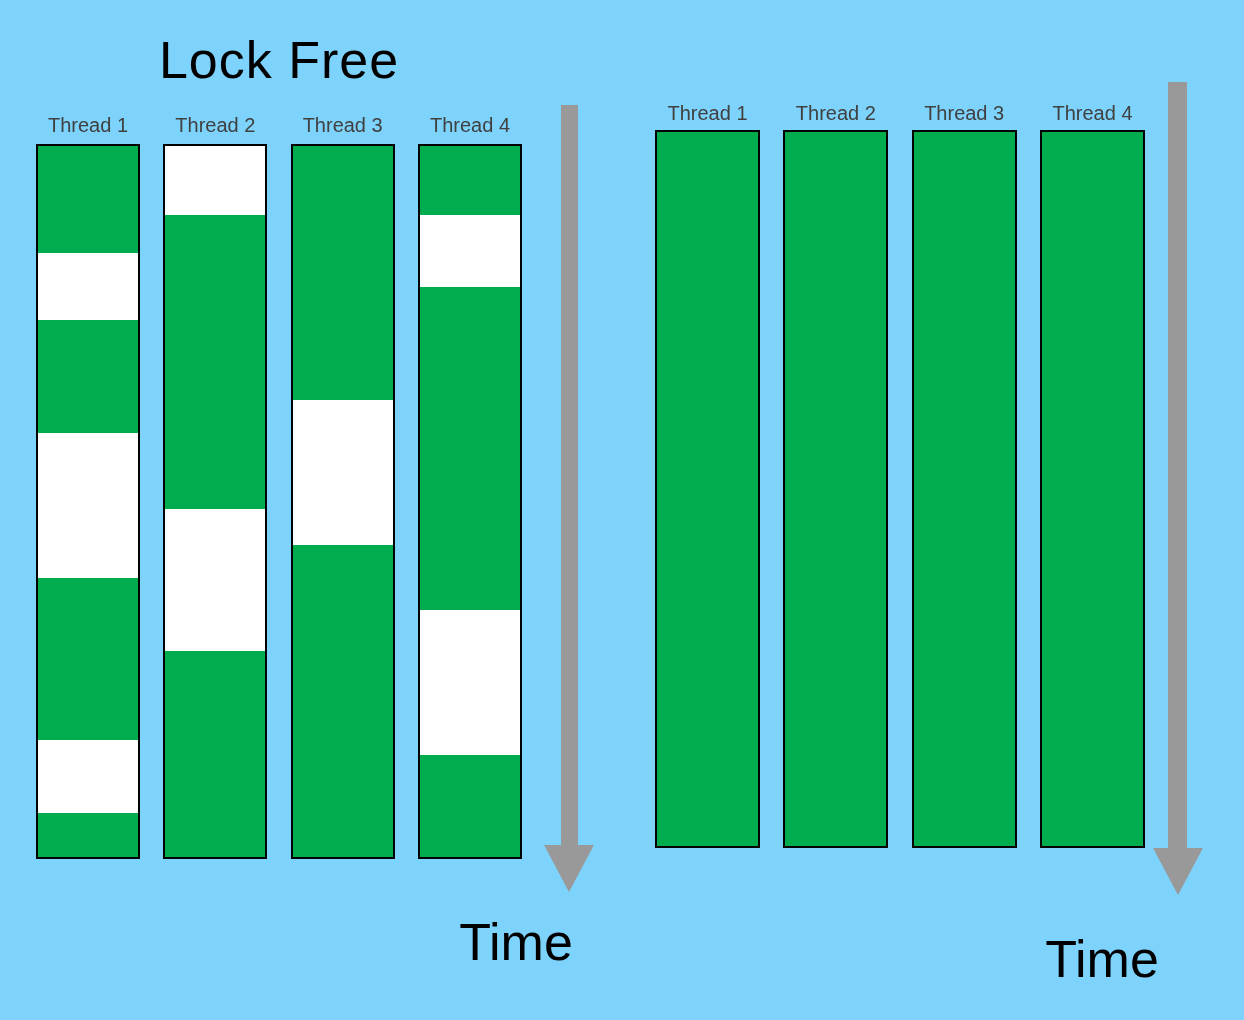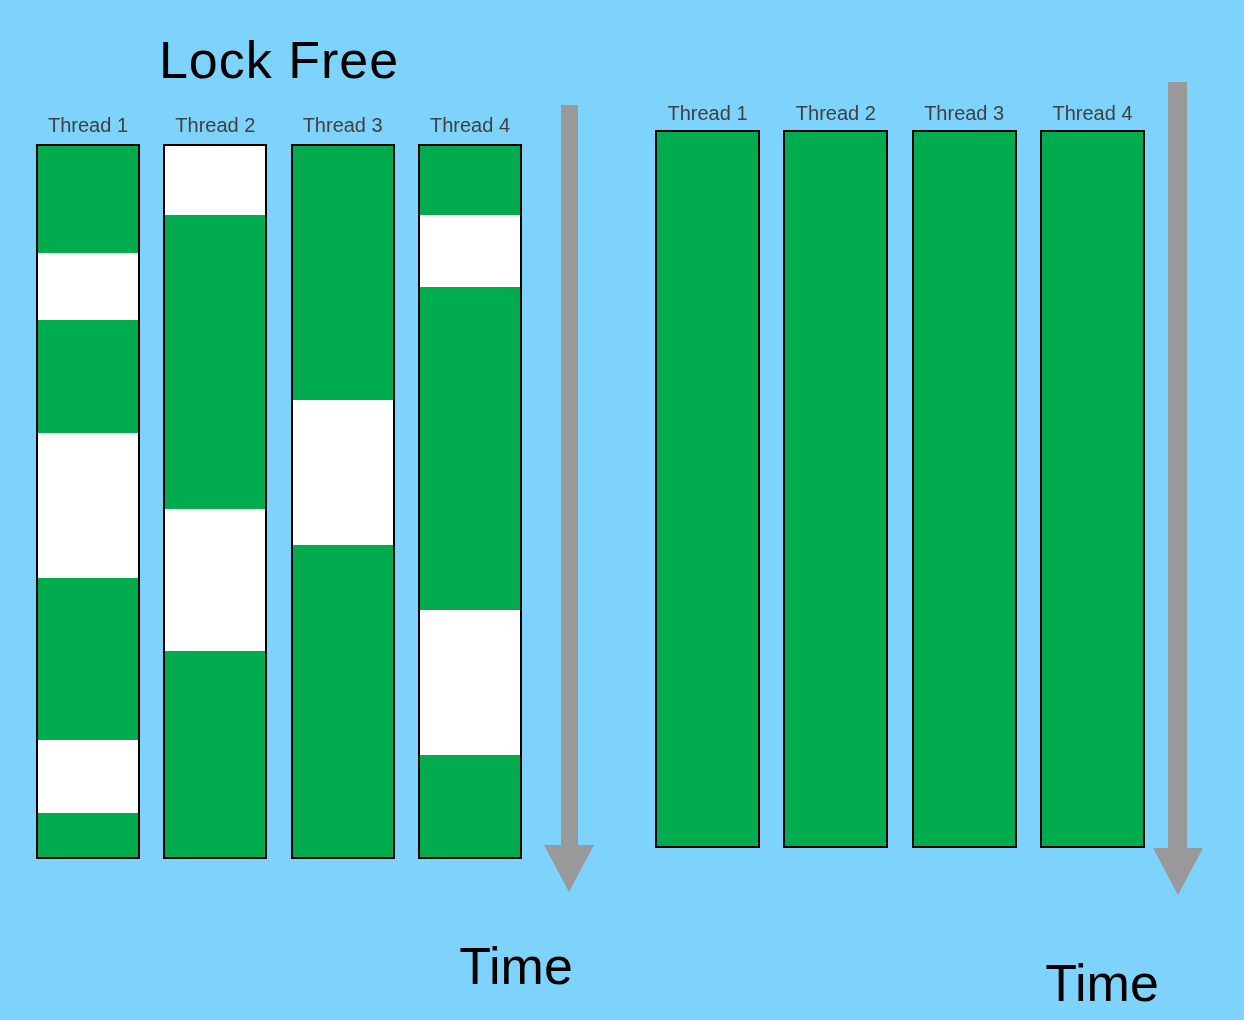--- a/index.html
+++ b/index.html
@@ -76,21 +76,20 @@
   .head-left{left:544px;top:845px;}
   .head-right{left:1153px;top:848px;}
 
   .time-label{
     position:absolute;
     font-size:52px;
     line-height:1.15;
     color:var(--title);
     text-align:center;
     width:160px;
-    margin-top:24px;
   }
   .time-left{left:436px;top:913px;}
   .time-right{left:1022px;top:930px;}
 </style>
 </head>
 <body>
 
 <div class="canvas">
 
   <div class="title title-left">Lock Free</div>

